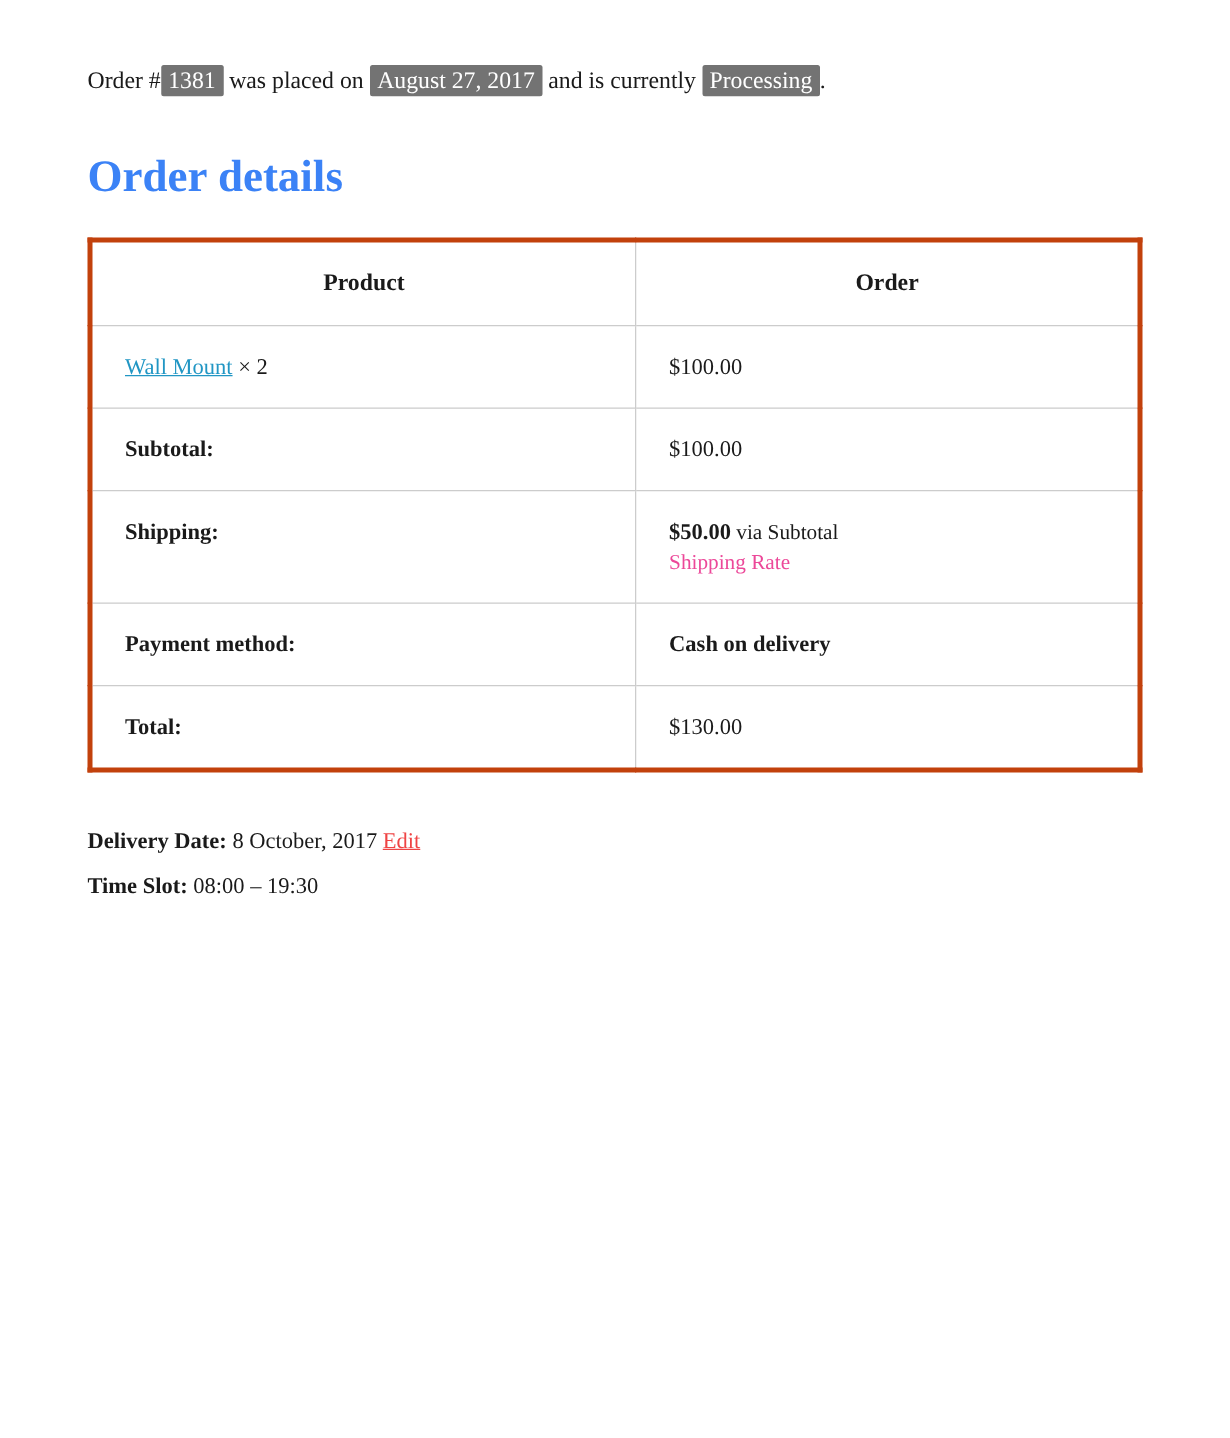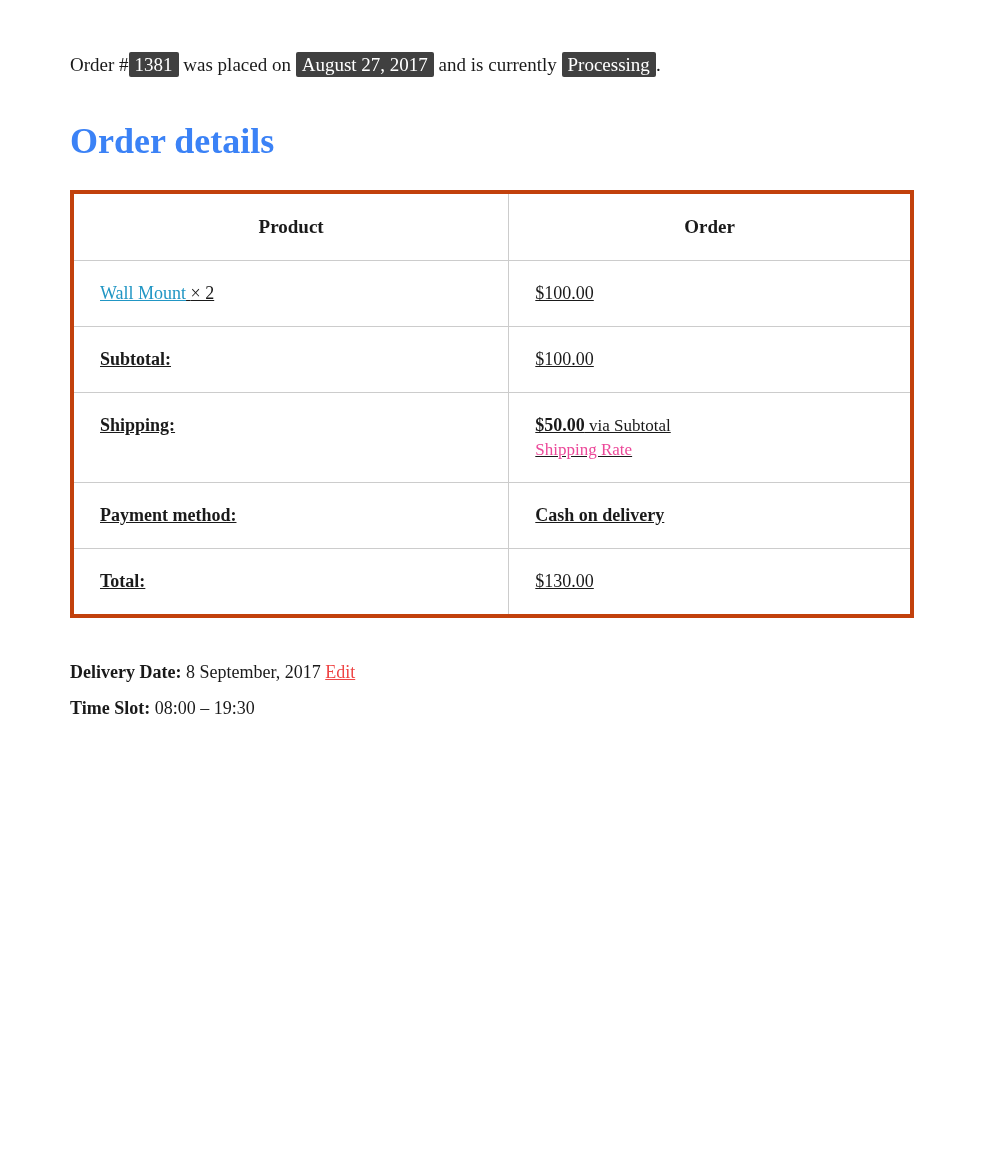--- a/index.html
+++ b/index.html
@@ -18,21 +18,21 @@
     }
 
     .order-summary-text {
       font-size: 19px;
       line-height: 1.6;
       margin-bottom: 40px;
       color: #1a1a1a;
     }
 
     .highlight {
-      background-color: #404040;
+      background-color: #737373;
       color: #ffffff;
       padding: 2px 6px;
       border-radius: 2px;
     }
 
     h1 {
       font-family: Georgia, serif;
       font-size: 36px;
       font-weight: 900;
       color: #3b82f6;
@@ -56,21 +56,20 @@
     .order-table thead th {
       font-weight: 900;
       font-size: 19px;
       color: #1a1a1a;
       background: #ffffff;
     }
 
     .order-table tbody td {
       font-size: 18px;
       color: #1a1a1a;
-      text-decoration: underline;
     }
 
     .col-product {
       width: 52%;
     }
 
     .col-total {
       width: 48%;
     }
 
@@ -166,18 +165,18 @@
 
     <tr>
       <td class="row-label">Total:</td>
       <td>$130.00</td>
     </tr>
   </tbody>
 </table>
 
 <div class="meta-info">
   <p>
-    <span class="label">Delivery Date:</span><span> 8 September, 2017 </span><a class="edit-link" href="#">Edit</a>
+    <span class="label">Delivery Date:</span><span> 8 October, 2017 </span><a class="edit-link" href="#">Edit</a>
   </p>
   <p>
     <span class="label">Time Slot:</span><span> 08:00 – 19:30</span>
   </p>
 </div>
 
 </body></html>

